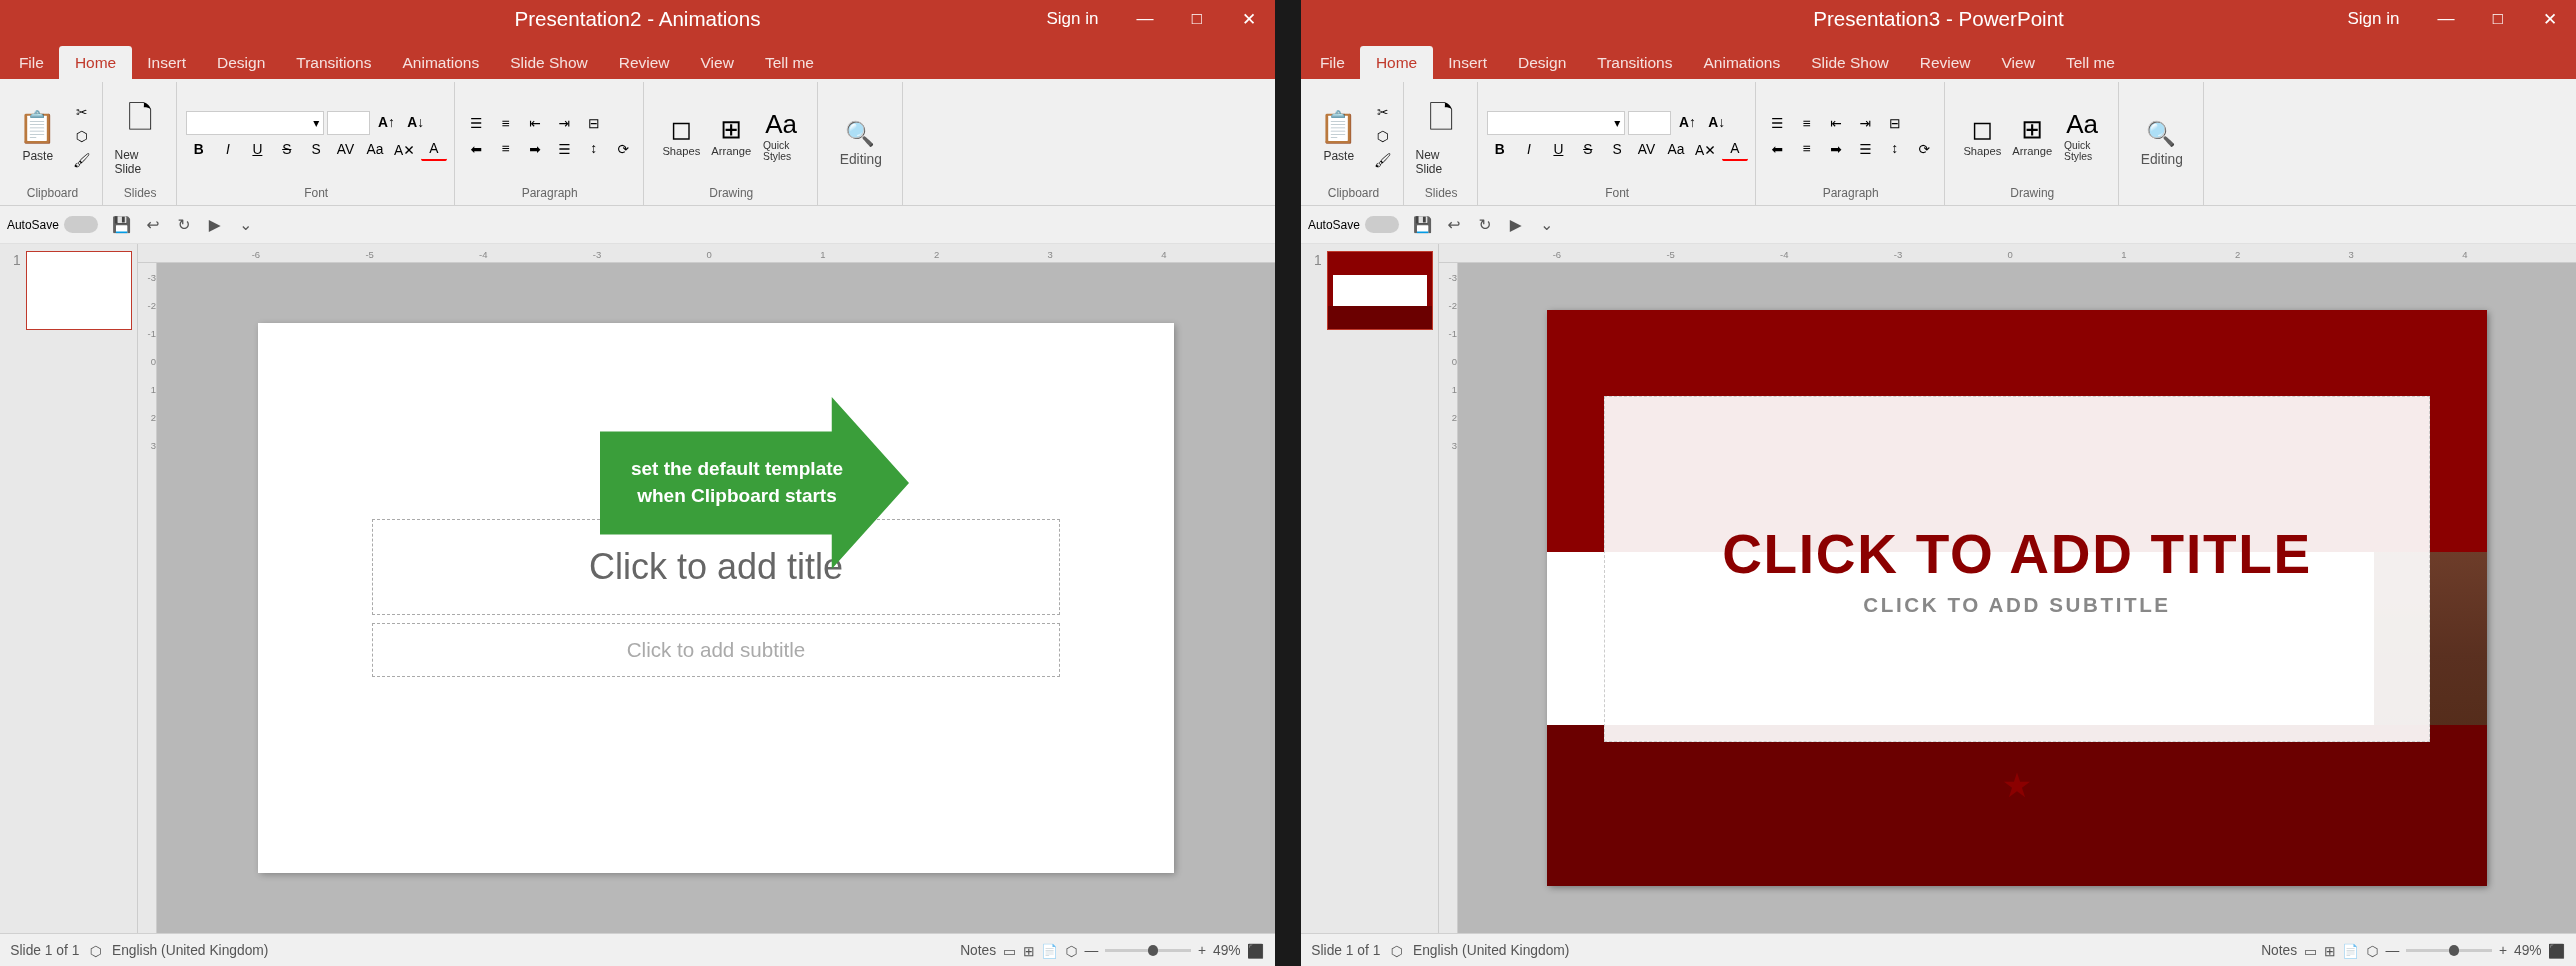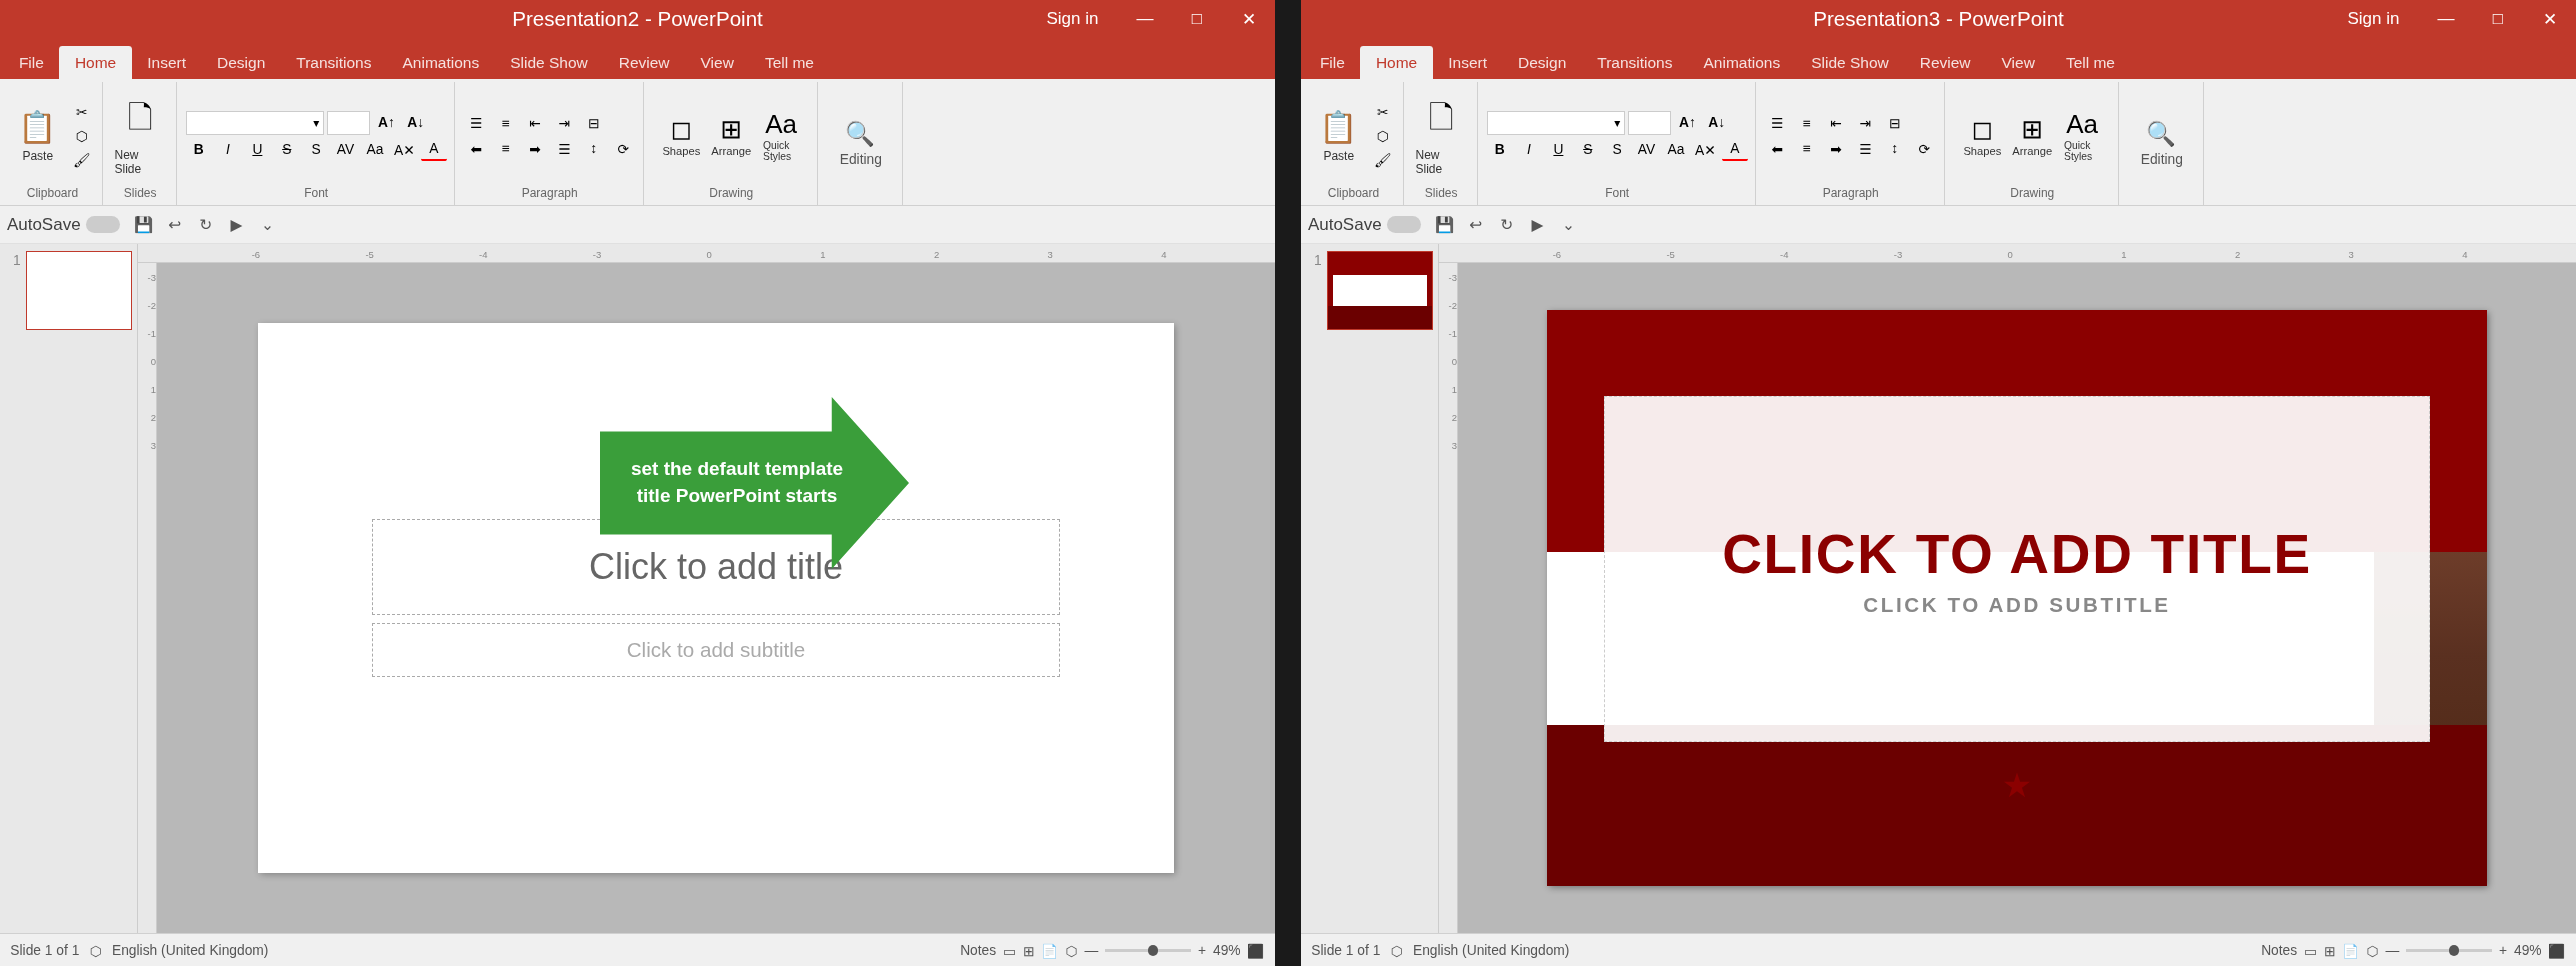--- a/index.html
+++ b/index.html
@@ -171,21 +171,21 @@
       border-radius: 2.6px;
       font-size: 15.5px;
       color: #555;
     }
     .autosave-area {
       display: flex;
       align-items: center;
       gap: 5.2px;
       margin-right: 6.9px;
     }
-    .autosave-label { font-size: 17px; color: #404040; }
+    .autosave-label { font-size: 12px; color: #000000; }
     .autosave-toggle {
       width: 34px;
       height: 17px;
       background: #ccc;
       border-radius: 8.6px;
       position: relative;
       cursor: pointer;
     }
 
     
@@ -514,21 +514,21 @@
       padding: 13.8px 17px;
       text-align: center;
     }
   </style>
 </head>
 <body>
 
 <div class="pp-window pp-window-left">
 
   <div class="title-bar">
-    <span class="title-bar-text">Presentation2 - PowerPoint</span>
+    <span class="title-bar-text">Presentation2 - Animations</span>
     <div class="title-bar-controls">
       <span class="title-bar-sign-in">Sign in</span>
       <div class="title-bar-btn">—</div>
       <div class="title-bar-btn">□</div>
       <div class="title-bar-btn close">✕</div>
     </div>
   </div>
 
   <div class="ribbon-tabs">
     <div class="ribbon-tab">File</div>
@@ -730,21 +730,21 @@
     </div>
   </div>
 </div>
 
 <div class="window-divider"></div>
 
 <div style="position:fixed; left:600px; top:50%; transform:translateY(-50%); z-index:999; pointer-events:none;">
   <div class="arrow-shape">
     <div class="arrow-text">
       <span>set the default template</span><br>
-      <span>title PowerPoint starts</span>
+      <span>when Clipboard starts</span>
     </div>
   </div>
 </div>
 
 <div class="pp-window pp-window-right">
 
   <div class="title-bar">
     <span class="title-bar-text">Presentation3 - PowerPoint</span>
     <div class="title-bar-controls">
       <span class="title-bar-sign-in">Sign in</span>

